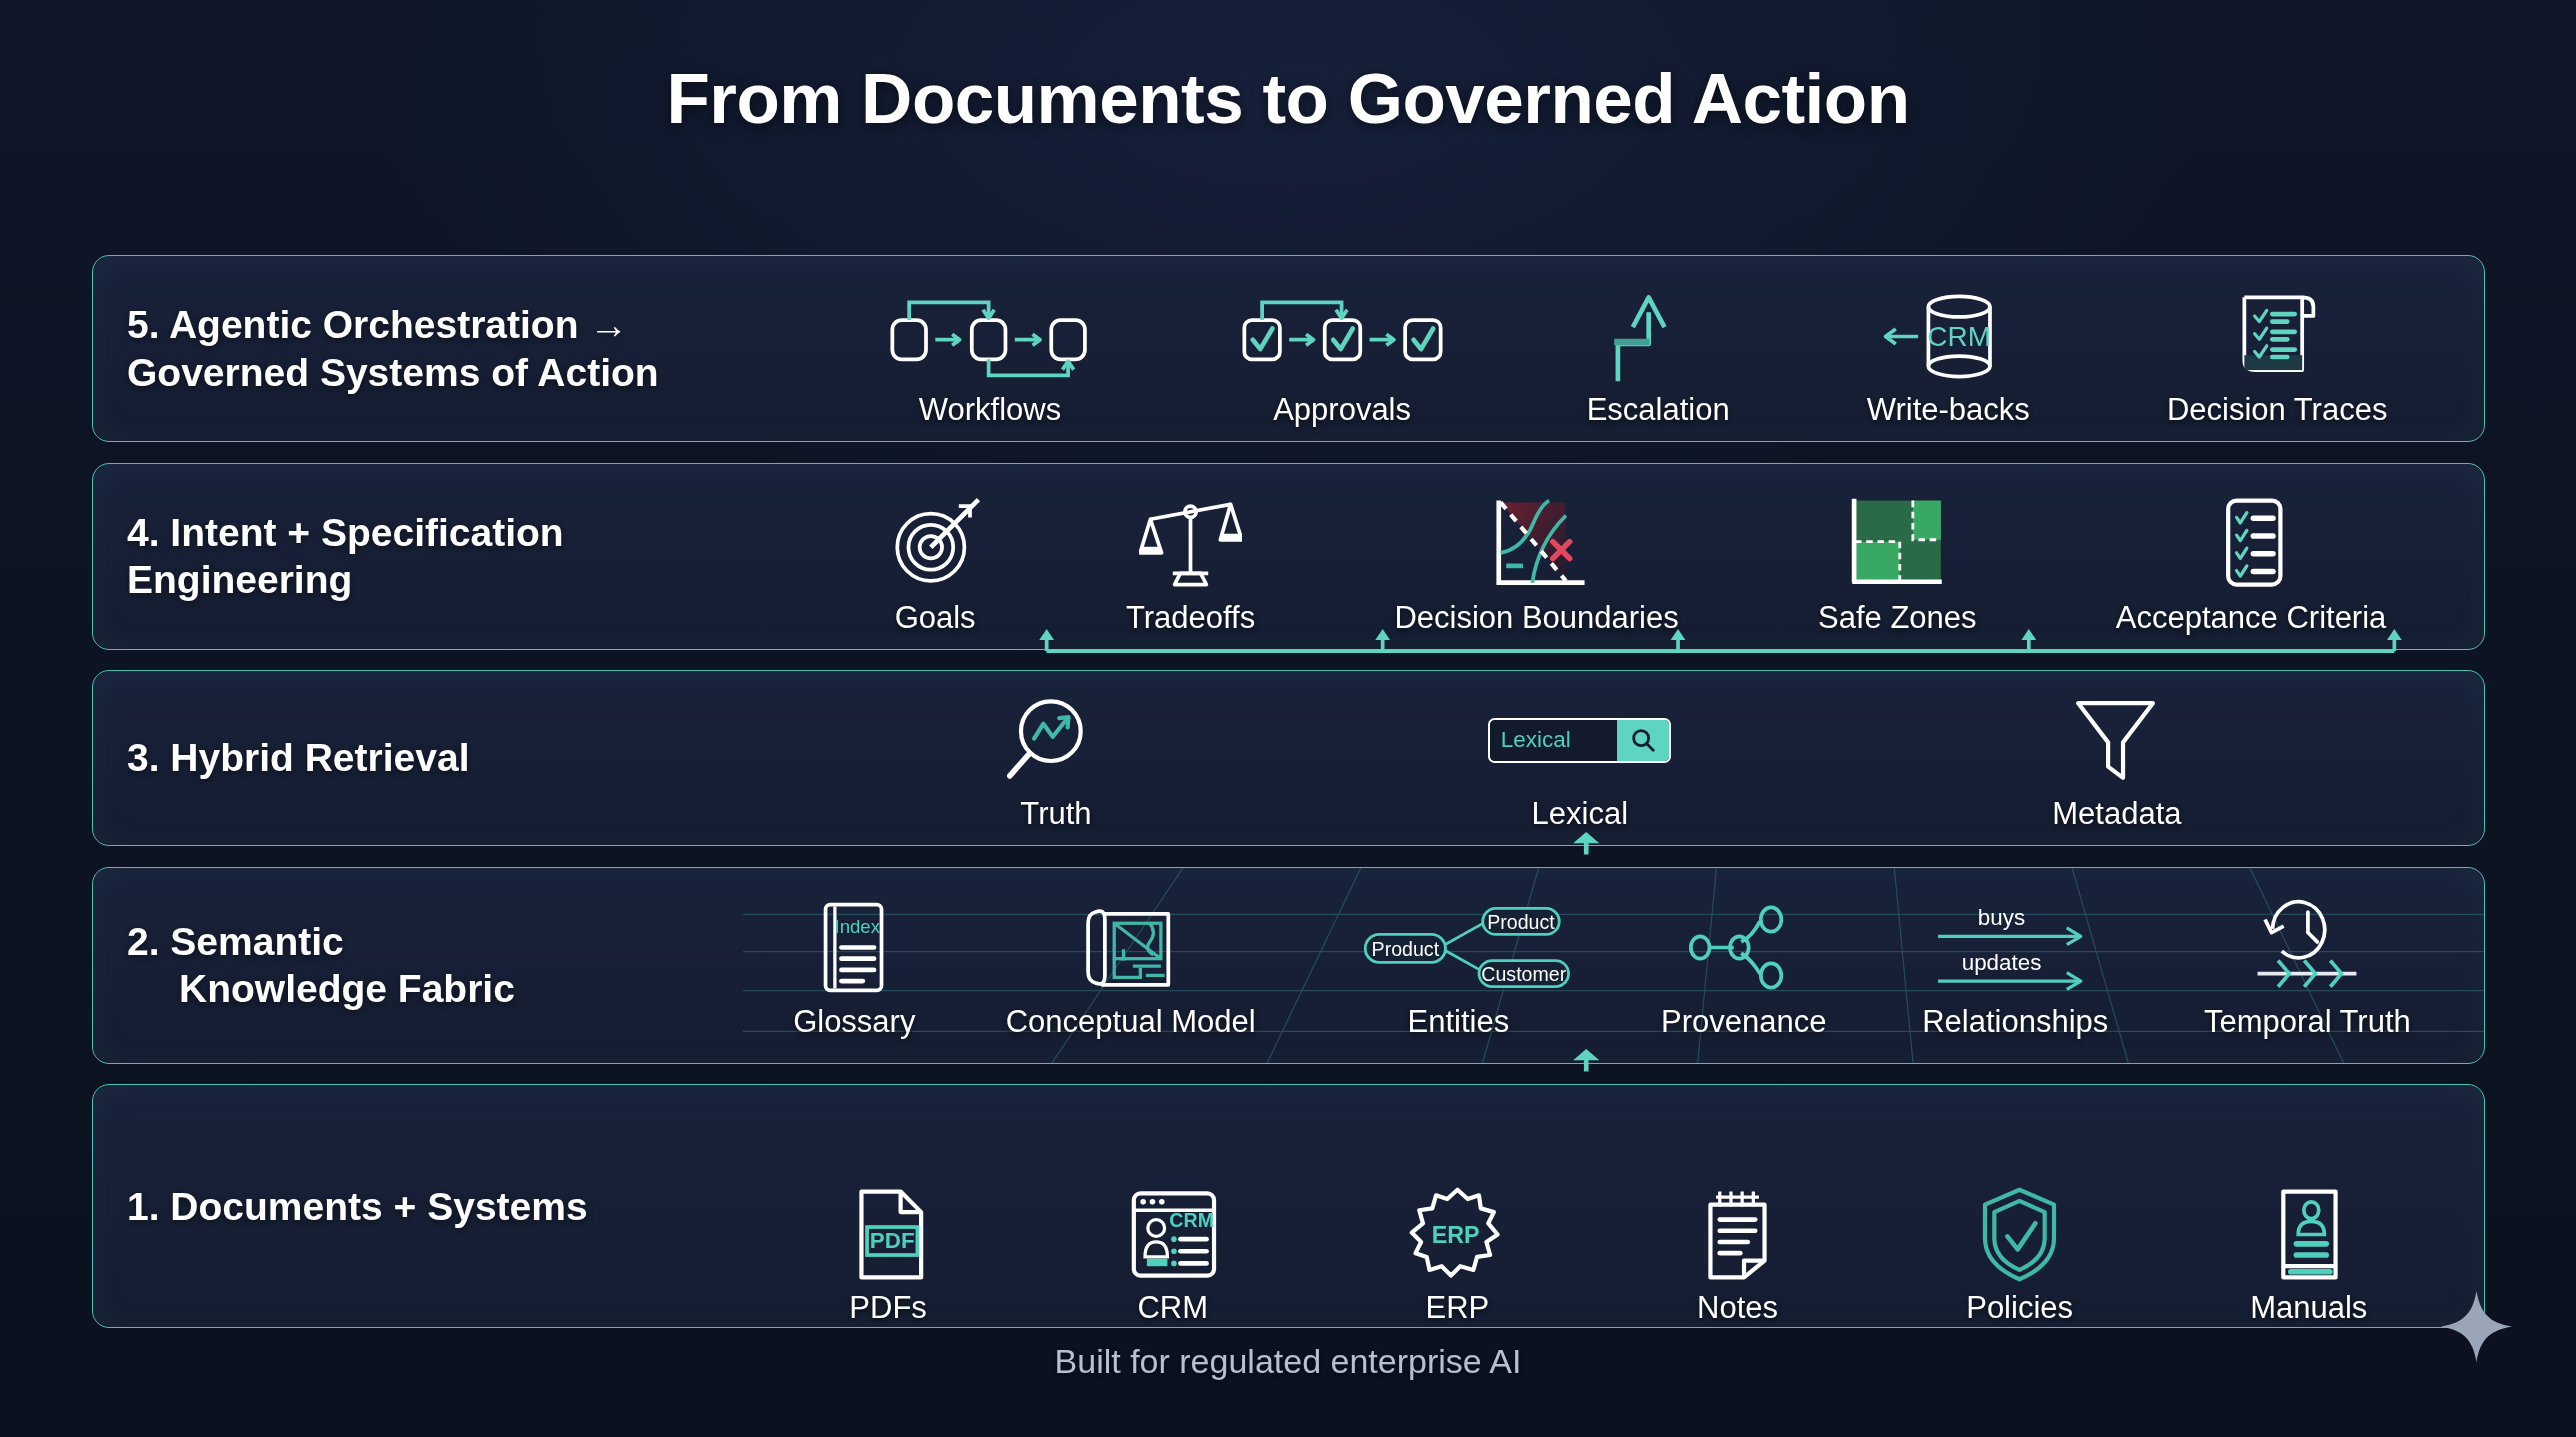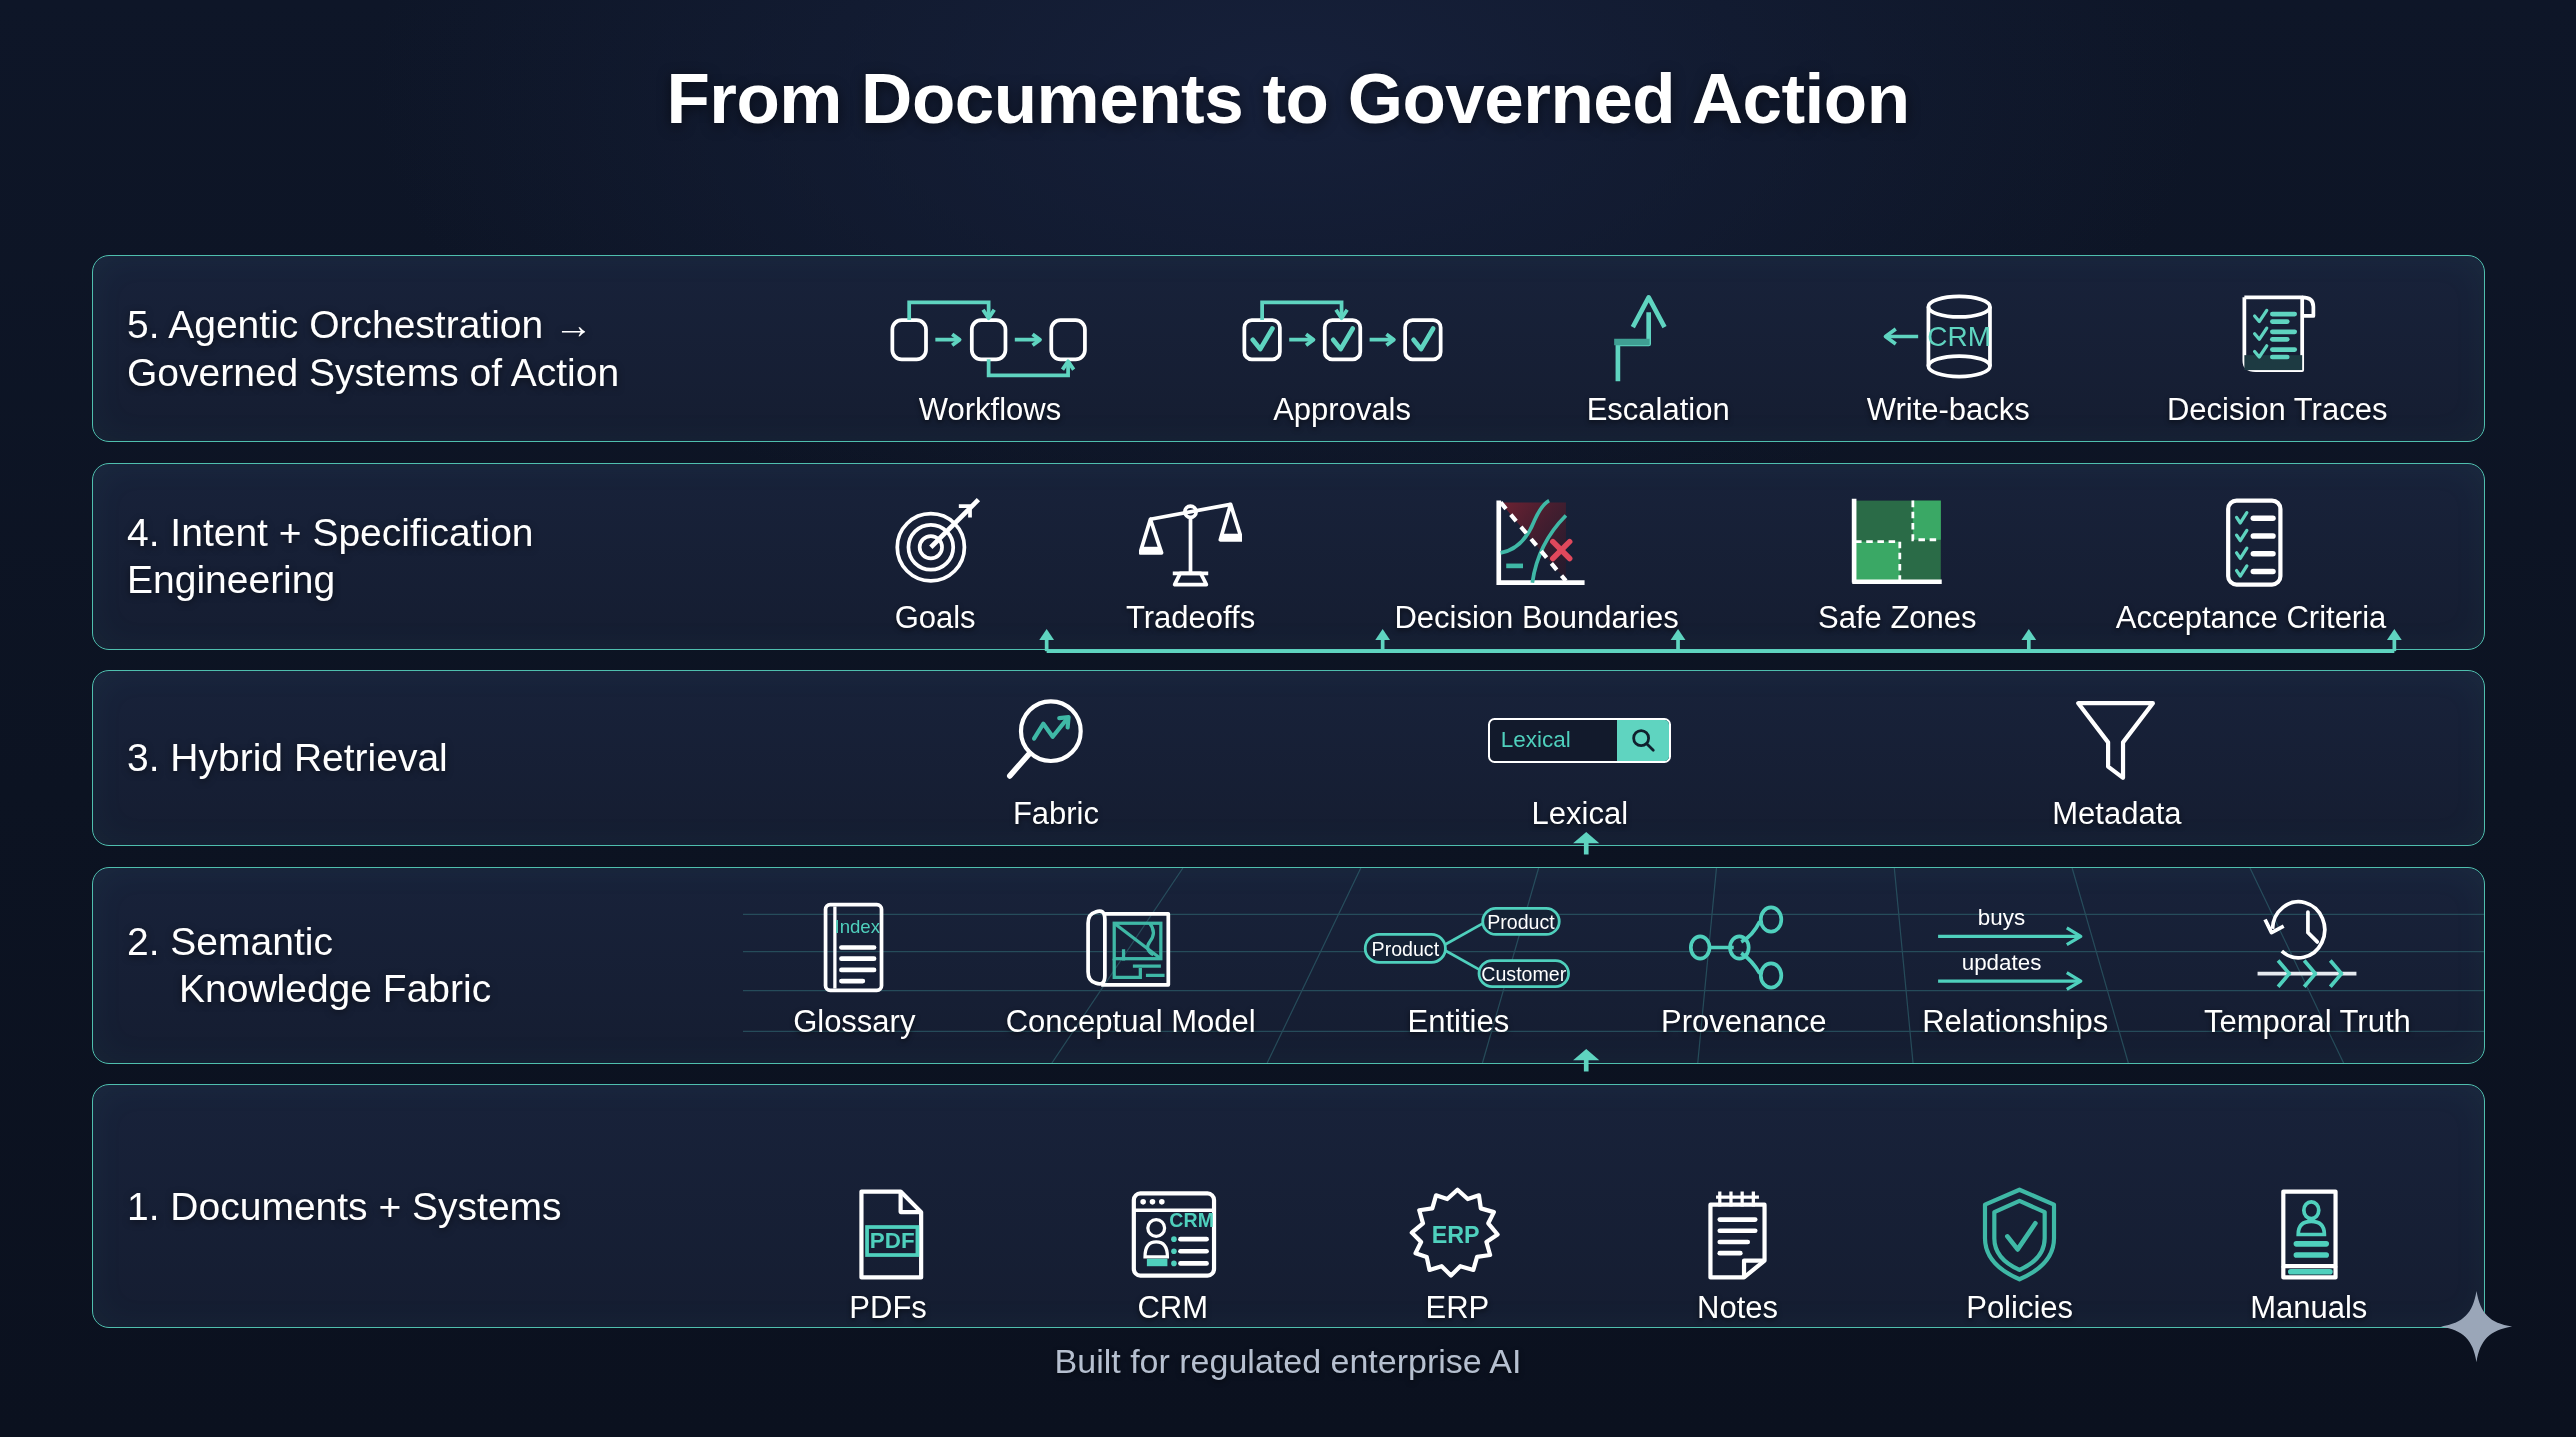--- a/index.html
+++ b/index.html
@@ -42,21 +42,21 @@
   }
   .layer.l5 { height:187px; }
   .layer.l4 { height:187px; }
   .layer.l3 { height:176px; }
   .layer.l2 { height:197px; }
   .layer.l1 { height:244px; }
 
   .layer-label {
     flex:0 0 721px;
     padding-left:34px;
-    font-size:39px; line-height:1.22; font-weight:400;
+    font-size:39px; line-height:1.22; font-weight:700;
     color:#fff; text-shadow:0 1.9px 7.5px rgba(0,0,0,.5);
     z-index:3;
   }
   .layer.l2 .layer-label { flex-basis:655px; }
   .layer.l1 .layer-label { flex-basis:655px; }
 
   .items {
     flex:1; display:flex; align-items:flex-end; justify-content:space-around;
     height:100%; padding:0 28px 13px 0; z-index:3;
   }
@@ -367,21 +367,21 @@
               <g fill="none" stroke="#ffffff" stroke-width="4.5">
                 <circle cx="50" cy="42" r="32"></circle>
                 <path d="M27 66 L6 90" stroke-width="6" stroke-linecap="round"></path>
               </g>
               <g fill="none" stroke="#3fb8a6" stroke-width="4.5" stroke-linejoin="round" stroke-linecap="round">
                 <path d="M32 50 L42 34 L52 48 L68 28"></path>
                 <path d="M59 28 L69 27 L68 38"></path>
               </g>
             </svg>
           </div>
-          <div class="cap">Fabric</div>
+          <div class="cap">Truth</div>
         </div>
 
         <div class="item">
           <div class="glyph">
             <div class="lex-box">
               <div class="lex-txt">Lexical</div>
               <div class="lex-btn">
                 <svg width="28" height="28" viewBox="0 0 30 30">
                   <g fill="none" stroke="#10202e" stroke-width="3">
                     <circle cx="13" cy="13" r="8"></circle>

